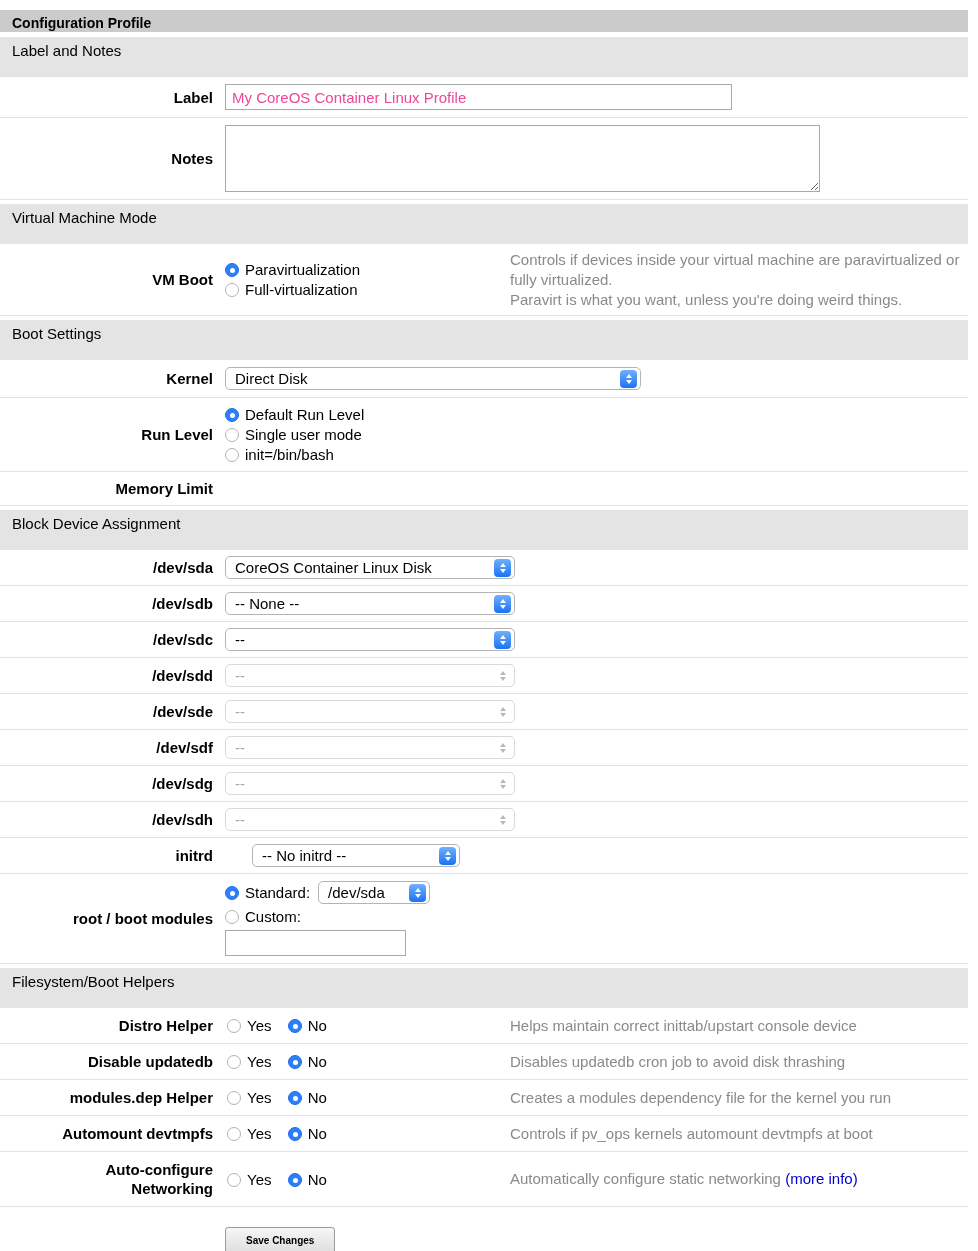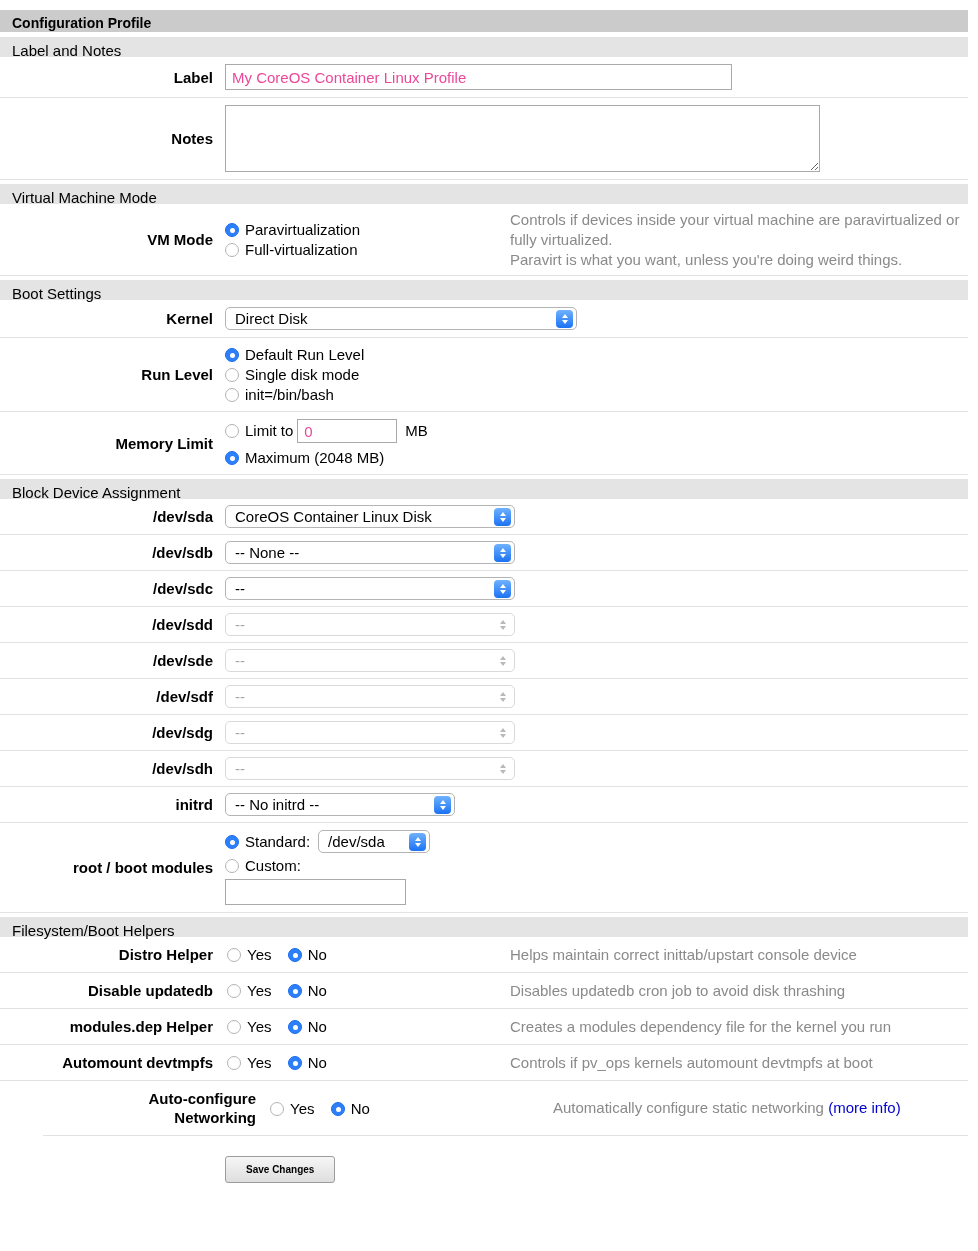--- a/index.html
+++ b/index.html
@@ -14,21 +14,21 @@
 
   .main-header {
     background:#cbcbcb;
     height:22px; line-height:27px;
     padding-left:12px;
     font-weight:bold; font-size:14px;
     margin: 0 10px 5px 0;
   }
   .section-bar {
     background:#e4e4e4;
-    height:20px; line-height:28px;
+    height:40px; line-height:28px;
     padding-left:12px;
     font-size:15px;
     margin: 4px 10px 0 0;
   }
 
   .frow {
     position: relative;
     display: flex;
     align-items: center;
     padding: 7px 0;
@@ -92,21 +92,21 @@
     align-items: center; justify-content: center;
     gap: 2px;
   }
   .chev { width:0; height:0; border-left:3px solid transparent; border-right:3px solid transparent; }
   .chev.up   { border-bottom: 4px solid #fff; }
   .chev.down { border-top:    4px solid #fff; }
   .mac-select.disabled { border-color:#d9d9d9; color:#a6a6a6; }
   .mac-select.disabled .stepper { background: transparent; }
   .mac-select.disabled .chev.up   { border-bottom-color:#b9b9b9; }
   .mac-select.disabled .chev.down { border-top-color:#b9b9b9; }
-  .w348 { width:352px;text-align:center; } .w262 { width:290px; } .w230 { width:230px; } .w112 { width:112px; }
+  .w348 { width:416px;text-align:center; } .w262 { width:290px; } .w230 { width:208px;margin-left:27px; } .w112 { width:112px; }
 
   
   .radio {
     display:inline-block; vertical-align:-2px;
     width:14px; height:14px; border-radius:50%;
     background:#fff; border:1px solid #b3b3b3;
     position:relative; margin-right:6px; cursor:default;
   }
   .radio.on { border:1px solid #1a6ef0; background:#2d7ff9; }
   .radio.on::after {
@@ -116,21 +116,21 @@
   .rline { line-height:19px; white-space:nowrap; }
   .rline + .rline { margin-top:1px; }
   .mem-line1 { display:flex; align-items:center; line-height:24px; }
   .mem-line1 .radio { margin-top:0; }
   .mem-line1 .mb { margin-left:8px; }
   .mem-line1 .txt { margin-left:4px; }
   .yn .radio { margin-left:2px; }
   .yn .no-group { margin-left:10px; }
 
   .row-vm  { min-height:72px; }
-  .row-net { min-height:52px;margin-left:43px; }
+  .row-net { min-height:52px; }
   .dev-row { padding:6px 0; }
   .help-row { padding:8px 0; }
 
   .std-line { display:flex; align-items:center; line-height:23px; }
   .std-line .mac-select { margin-left:8px; }
   .custom-line { line-height:20px; margin-top:3px; }
 
   .save-row { margin: 20px 0 0 225px; }
   button.save {
     font-family: inherit; font-size: 10px;
@@ -163,21 +163,21 @@
   <div class="frow">
     <div class="lbl">Notes</div>
     <div class="fld">
       <textarea class="notes" style=""></textarea>
     </div>
   </div>
 
   <div class="section-bar">Virtual Machine Mode</div>
 
   <div class="frow row-vm">
-    <div class="lbl">VM Mode</div>
+    <div class="lbl">VM Boot</div>
     <div class="fld">
       <div class="rline">
         <span class="radio on"></span><span>Paravirtualization</span>
       </div>
       <div class="rline">
         <span class="radio"></span><span>Full-virtualization</span>
       </div>
     </div>
     <div class="hlp">
       <div>Controls if devices inside your virtual machine are paravirtualized or fully virtualized.</div>
@@ -200,41 +200,30 @@
     </div>
   </div>
 
   <div class="frow">
     <div class="lbl">Run Level</div>
     <div class="fld">
       <div class="rline">
         <span class="radio on"></span><span>Default Run Level</span>
       </div>
       <div class="rline">
-        <span class="radio"></span><span>Single disk mode</span>
+        <span class="radio"></span><span>Single user mode</span>
       </div>
       <div class="rline">
         <span class="radio"></span><span>init=/bin/bash</span>
       </div>
     </div>
   </div>
 
   <div class="frow">
     <div class="lbl">Memory Limit</div>
-    <div class="fld">
-      <div class="mem-line1">
-        <span class="radio"></span>
-          <span>Limit to</span>
-        <input type="text" class="txt mem-input" value="0" style="">
-        <span class="mb">MB</span>
-      </div>
-      <div class="rline" style="margin-top:5px;">
-        <span class="radio on"></span><span>Maximum (2048 MB)</span>
-      </div>
-    </div>
   </div>
 
   <div class="section-bar">Block Device Assignment</div>
 
   <div class="frow dev-row">
     <div class="lbl">/dev/sda</div>
     <div class="fld">
       <div class="mac-select w262">
         <span class="sel-text">CoreOS Container Linux Disk</span>
         <span class="stepper">

